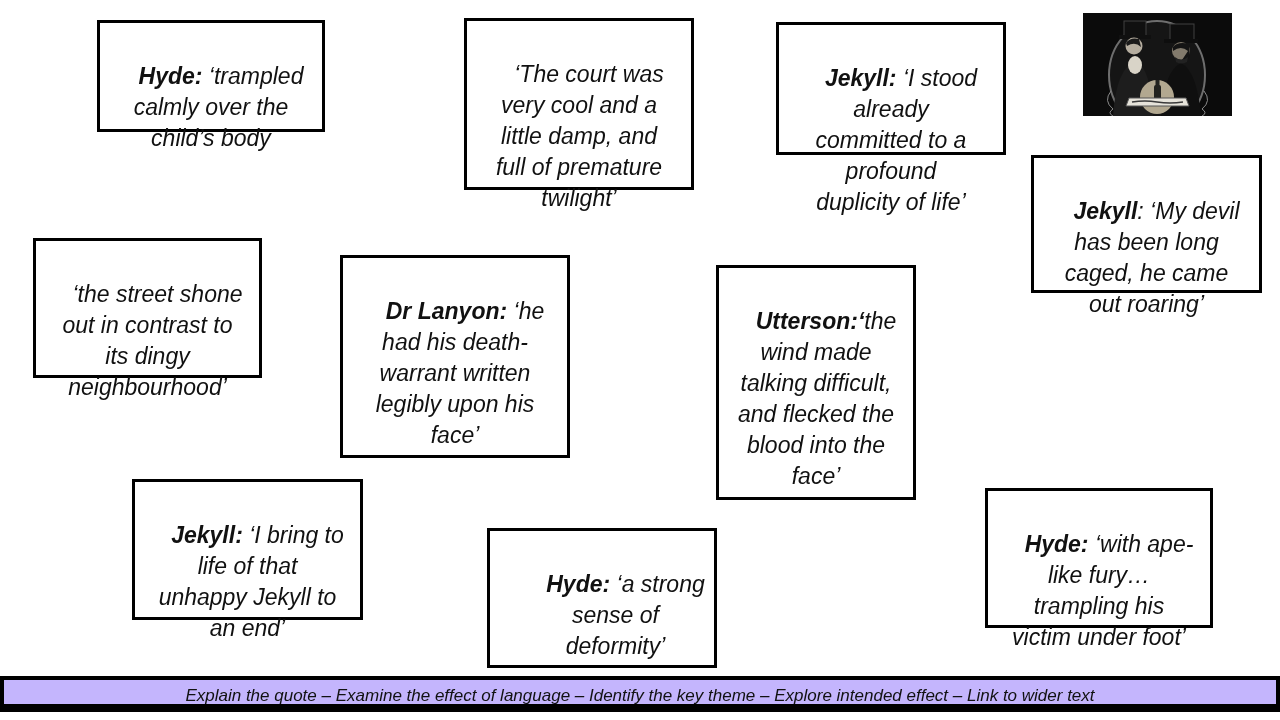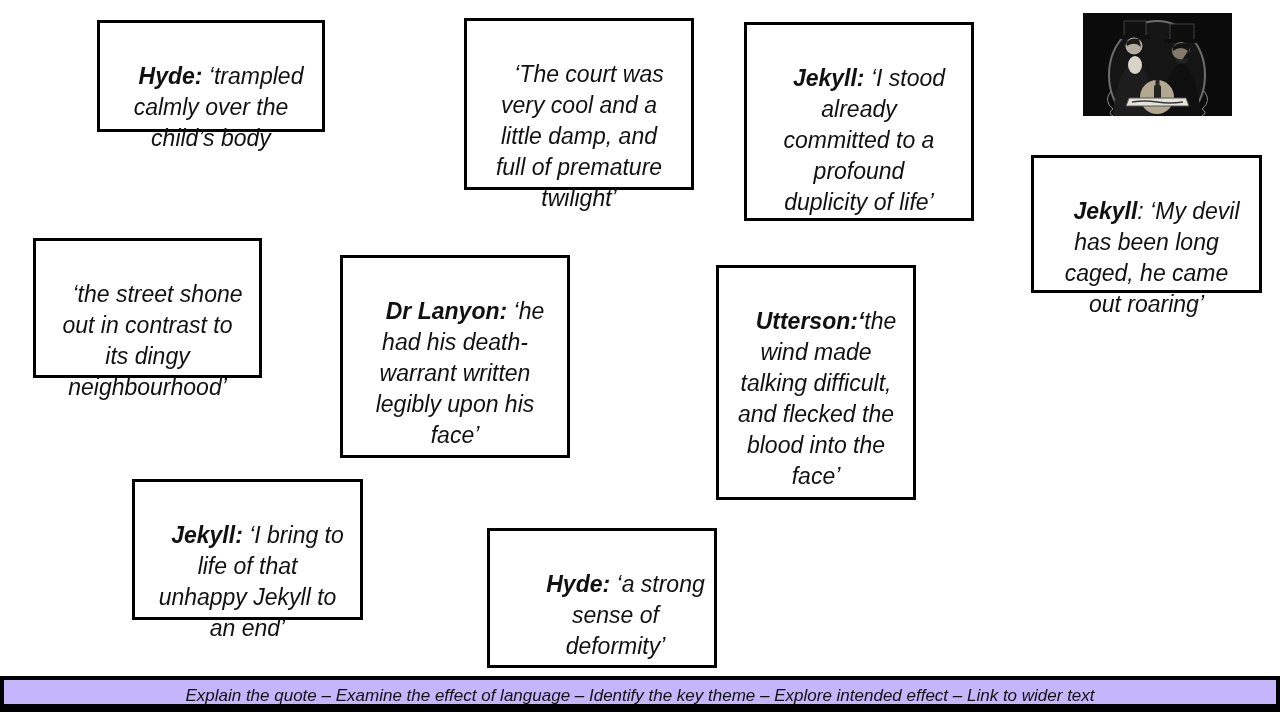--- a/index.html
+++ b/index.html
@@ -32,21 +32,21 @@
   </div>
 
   <div class="qbox" style="left:464px;top:18px;width:230px;height:172px;">
     <span class="speaker"></span><span>‘The court was
 very cool and a
 little damp, and
 full of premature
 twilight’</span>
   </div>
 
-  <div class="qbox" style="left:744px;top:22px;width:230px;height:199px;">
+  <div class="qbox" style="left:776px;top:22px;width:230px;height:133px;">
     <span class="speaker">Jekyll:</span><span> ‘I stood
 already
 committed to a
 profound
 duplicity of life’</span>
   </div>
 
   <div class="qbox" style="left:1031px;top:155px;width:231px;height:138px;">
     <span class="speaker">Jekyll</span><span>: ‘My devil
 has been long
@@ -84,20 +84,26 @@
 unhappy Jekyll to
 an end’</span>
   </div>
 
   <div class="qbox" style="left:487px;top:528px;width:230px;height:140px;padding-left:31px;">
     <span class="speaker">Hyde:</span><span> ‘a strong
 sense of
 deformity’</span>
   </div>
 
+  <div class="qbox" style="left:985px;top:488px;width:228px;height:140px;">
+    <span class="speaker">Hyde:</span><span> ‘with ape-
+like fury…
+trampling his
+victim under foot’</span>
+  </div>
 
   <svg class="illustration" viewBox="0 0 149 103" aria-hidden="true">
     <rect x="0" y="0" width="149" height="103" fill="#0b0b0b"></rect>
     <ellipse cx="74" cy="62" rx="48" ry="54" fill="#151515" stroke="#6e6e6e" stroke-width="2"></ellipse>
 
     <path d="M30 103 Q33 56 52 48 Q68 54 70 103 Z" fill="#1d1d1d"></path>
     <rect x="41" y="8" width="22" height="15" fill="#101010" stroke="#404040" stroke-width="1"></rect>
     <rect x="36" y="22" width="32" height="4" fill="#101010"></rect>
     <circle cx="51" cy="33" r="8.5" fill="#b5ad9f"></circle>
     <path d="M43 30 Q47 24 56 26 L58 34 Q52 28 44 33 Z" fill="#1a1a1a"></path>

